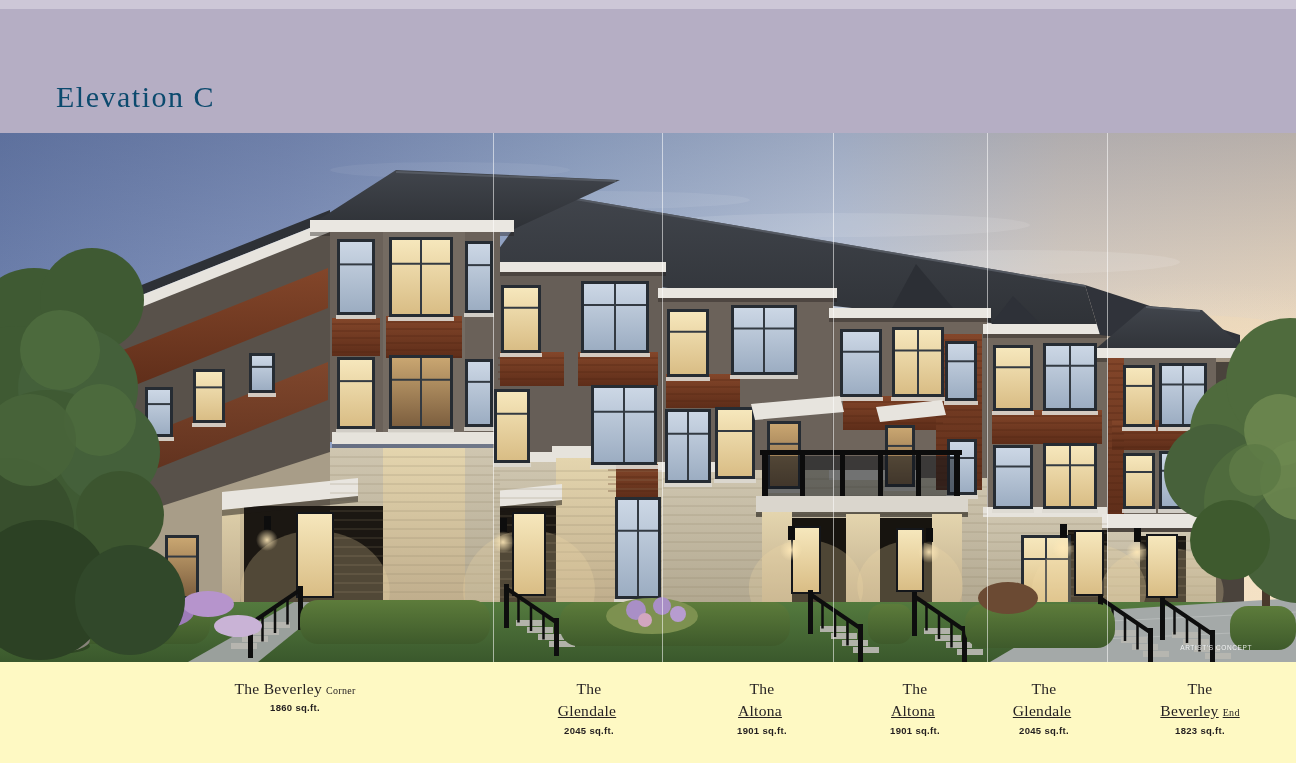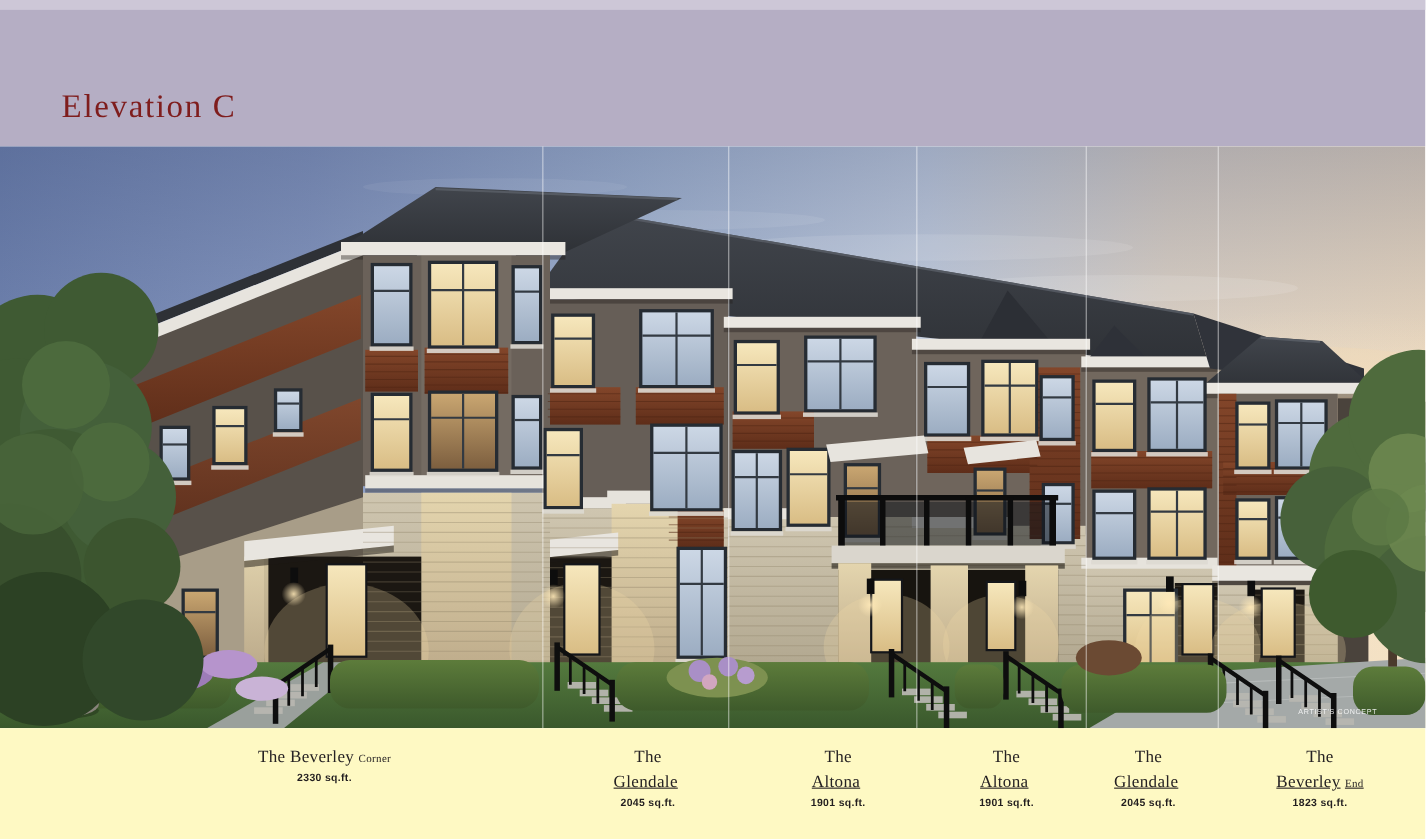--- a/index.html
+++ b/index.html
@@ -2,21 +2,21 @@
 <html><head>
 <meta charset="utf-8">
 <style>
   html,body{margin:0;padding:0;background:#ffffff;}
   #page{position:relative;width:1296px;height:763px;background:#ffffff;overflow:hidden;
         font-family:"Liberation Serif",serif;}
   
   #banner{position:absolute;left:0;top:0;width:1296px;height:133px;background:#b5aec4;}
   #banner .strip{position:absolute;left:0;top:0;width:100%;height:9px;background:#cdc7d7;}
   #banner h1{position:absolute;left:56px;top:80px;margin:0;font-size:30px;font-weight:400;
-             letter-spacing:1.5px;color:#7f1d1d;font-family:"Liberation Serif",serif;}
+             letter-spacing:1.5px;color:#0c4a6e;font-family:"Liberation Serif",serif;}
   
   #render{position:absolute;left:0;top:133px;width:1296px;height:529px;}
   #render svg{display:block;}
   #caption{position:absolute;left:1150px;top:511px;width:126px;text-align:right;
            font-family:"Liberation Sans",sans-serif;font-size:6.5px;letter-spacing:.6px;
            color:rgba(255,255,255,.85);padding-right:24px;box-sizing:border-box;}
   
   #labels{position:absolute;left:0;top:662px;width:1296px;height:101px;background:#fef9c3;}
   .u-label{position:absolute;top:18px;transform:translateX(-50%);text-align:center;
            color:#262223;white-space:nowrap;}
@@ -711,21 +711,21 @@
         <line x1="987.5" y1="133" x2="987.5" y2="662"></line>
         <line x1="1107.5" y1="133" x2="1107.5" y2="662"></line>
       </g>
     </svg>
     <div id="caption">ARTIST'S CONCEPT</div>
   </div>
 
   <div id="labels">
     <div class="u-label inline" style="left:295px">
       <div class="line"><span>The</span> <span>Beverley</span><span class="sfx">Corner</span></div>
-      <div class="area">2330 sq.ft.</div>
+      <div class="area">1860 sq.ft.</div>
     </div>
     <div class="u-label" style="left:589px">
       <div class="line">The</div>
       <div class="line nm"><span>Glendale</span><span class="sfx"></span></div>
       <div class="area">2045 sq.ft.</div>
     </div>
     <div class="u-label" style="left:762px">
       <div class="line">The</div>
       <div class="line nm"><span>Altona</span><span class="sfx"></span></div>
       <div class="area">1901 sq.ft.</div>

